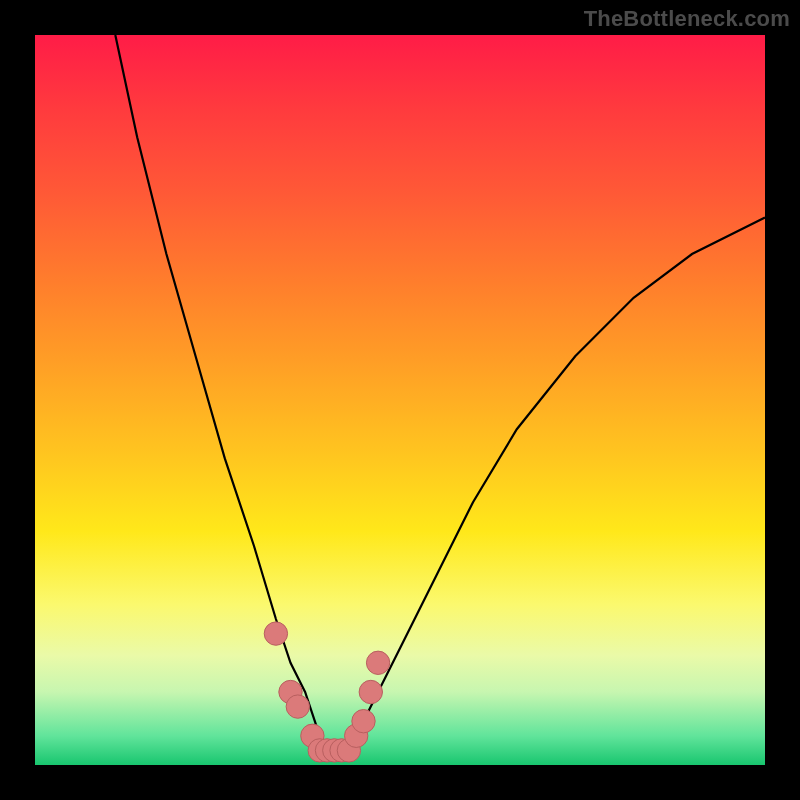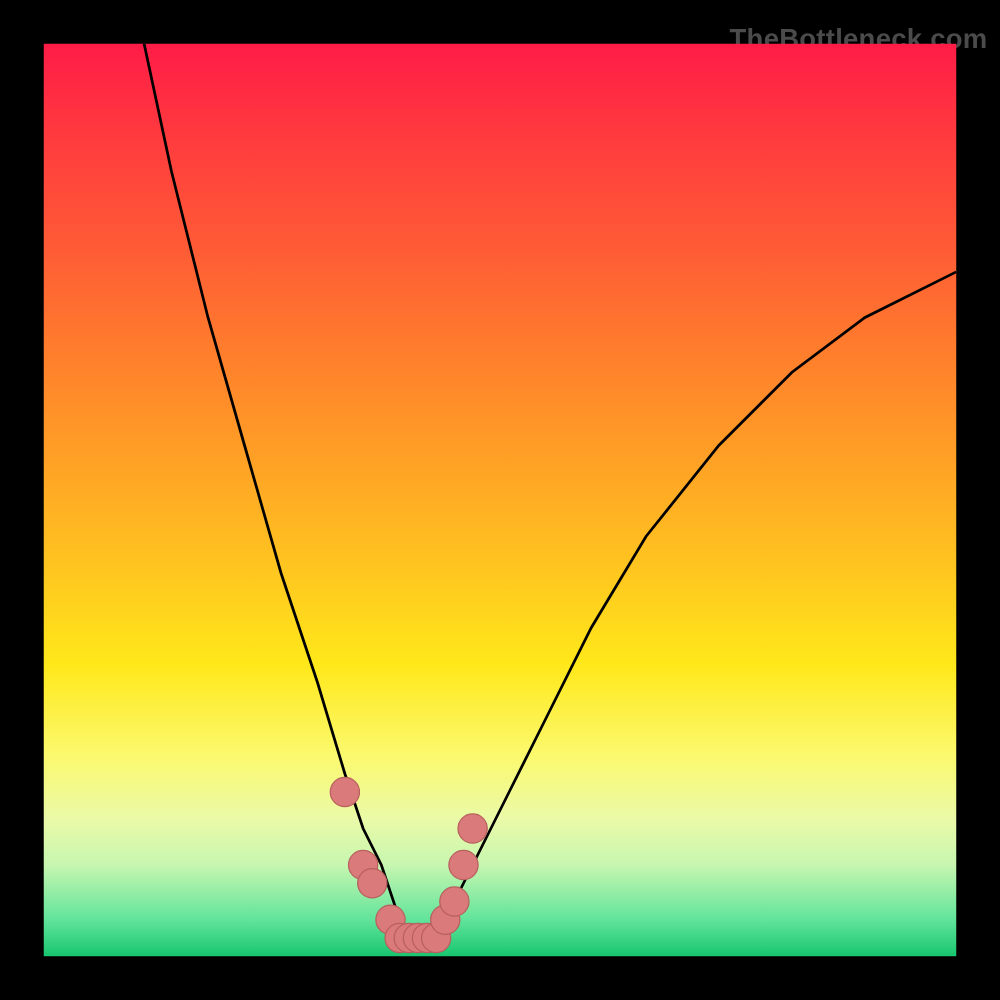--- a/index.html
+++ b/index.html
@@ -17,21 +17,20 @@
     background: #000;
   }
   .watermark {
     position: absolute;
     top: 6px;
     right: 10px;
     color: #4b4b4b;
     font-size: 22px;
     font-weight: 600;
     letter-spacing: 0.2px;
-    margin-top: 12px;
   }
   .plot-area {
     position: absolute;
     left: 35px;
     top: 35px;
     width: 730px;
     height: 730px;
     
     background: linear-gradient(
       to bottom,

